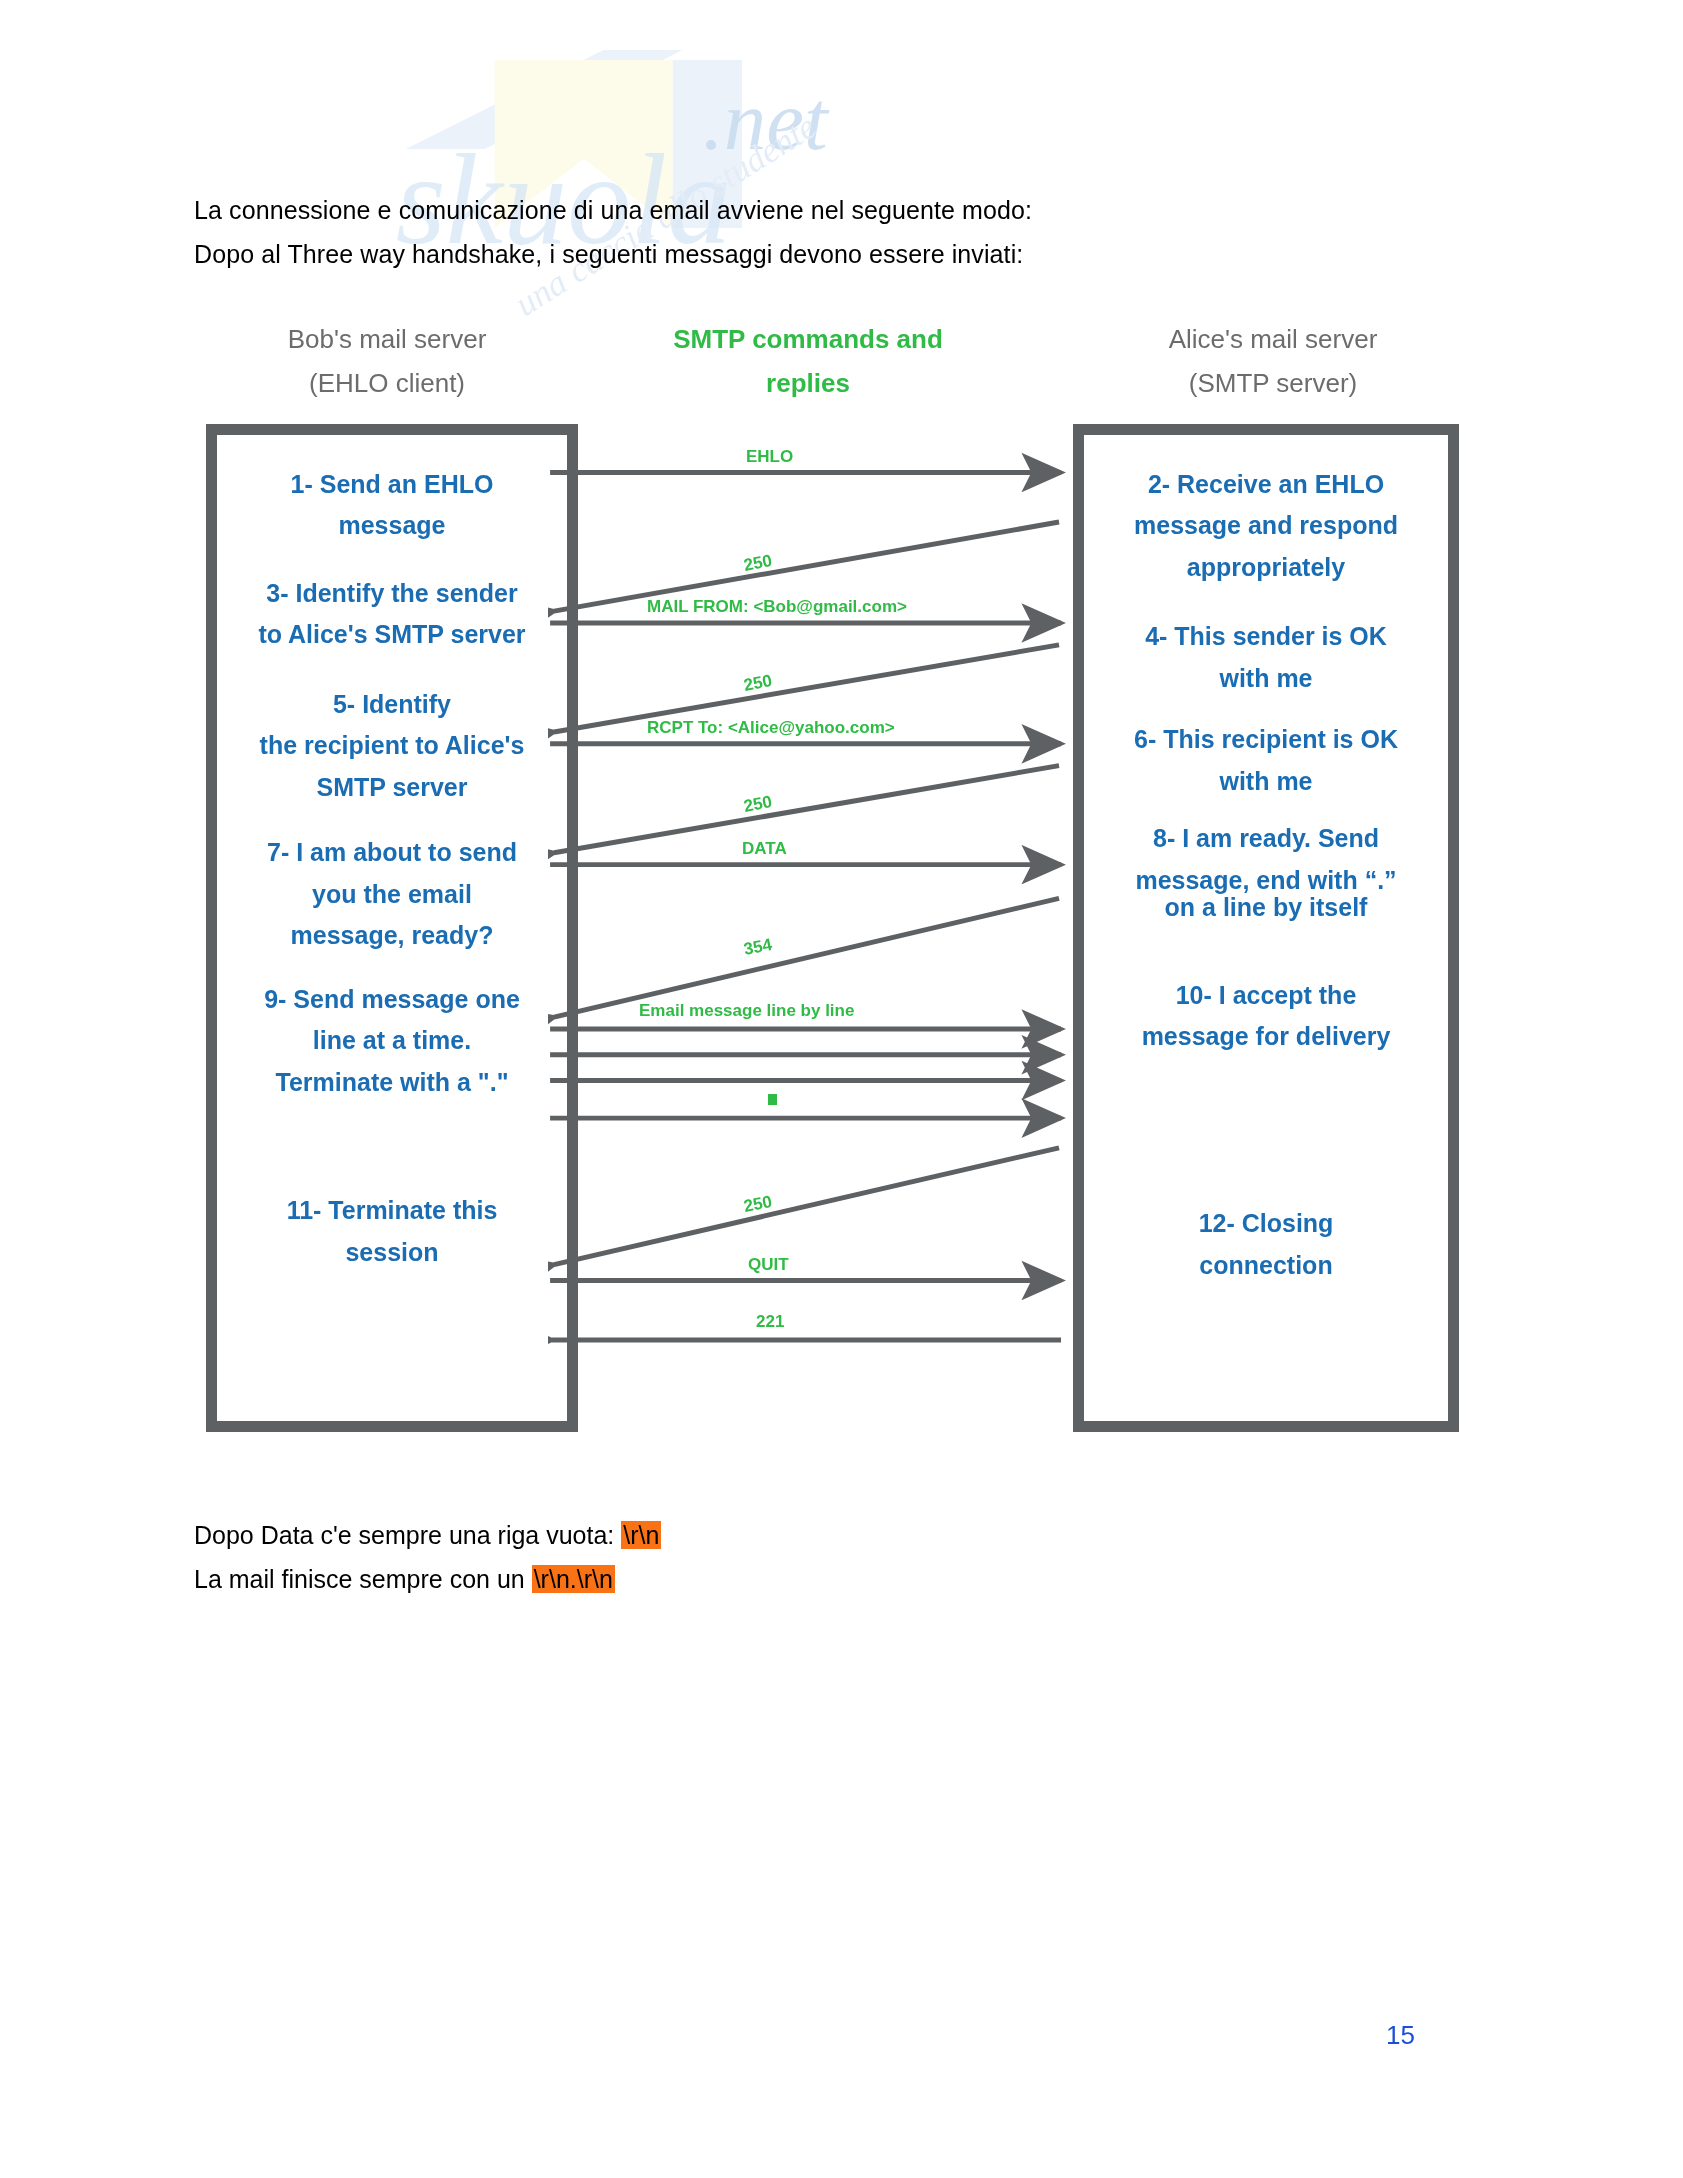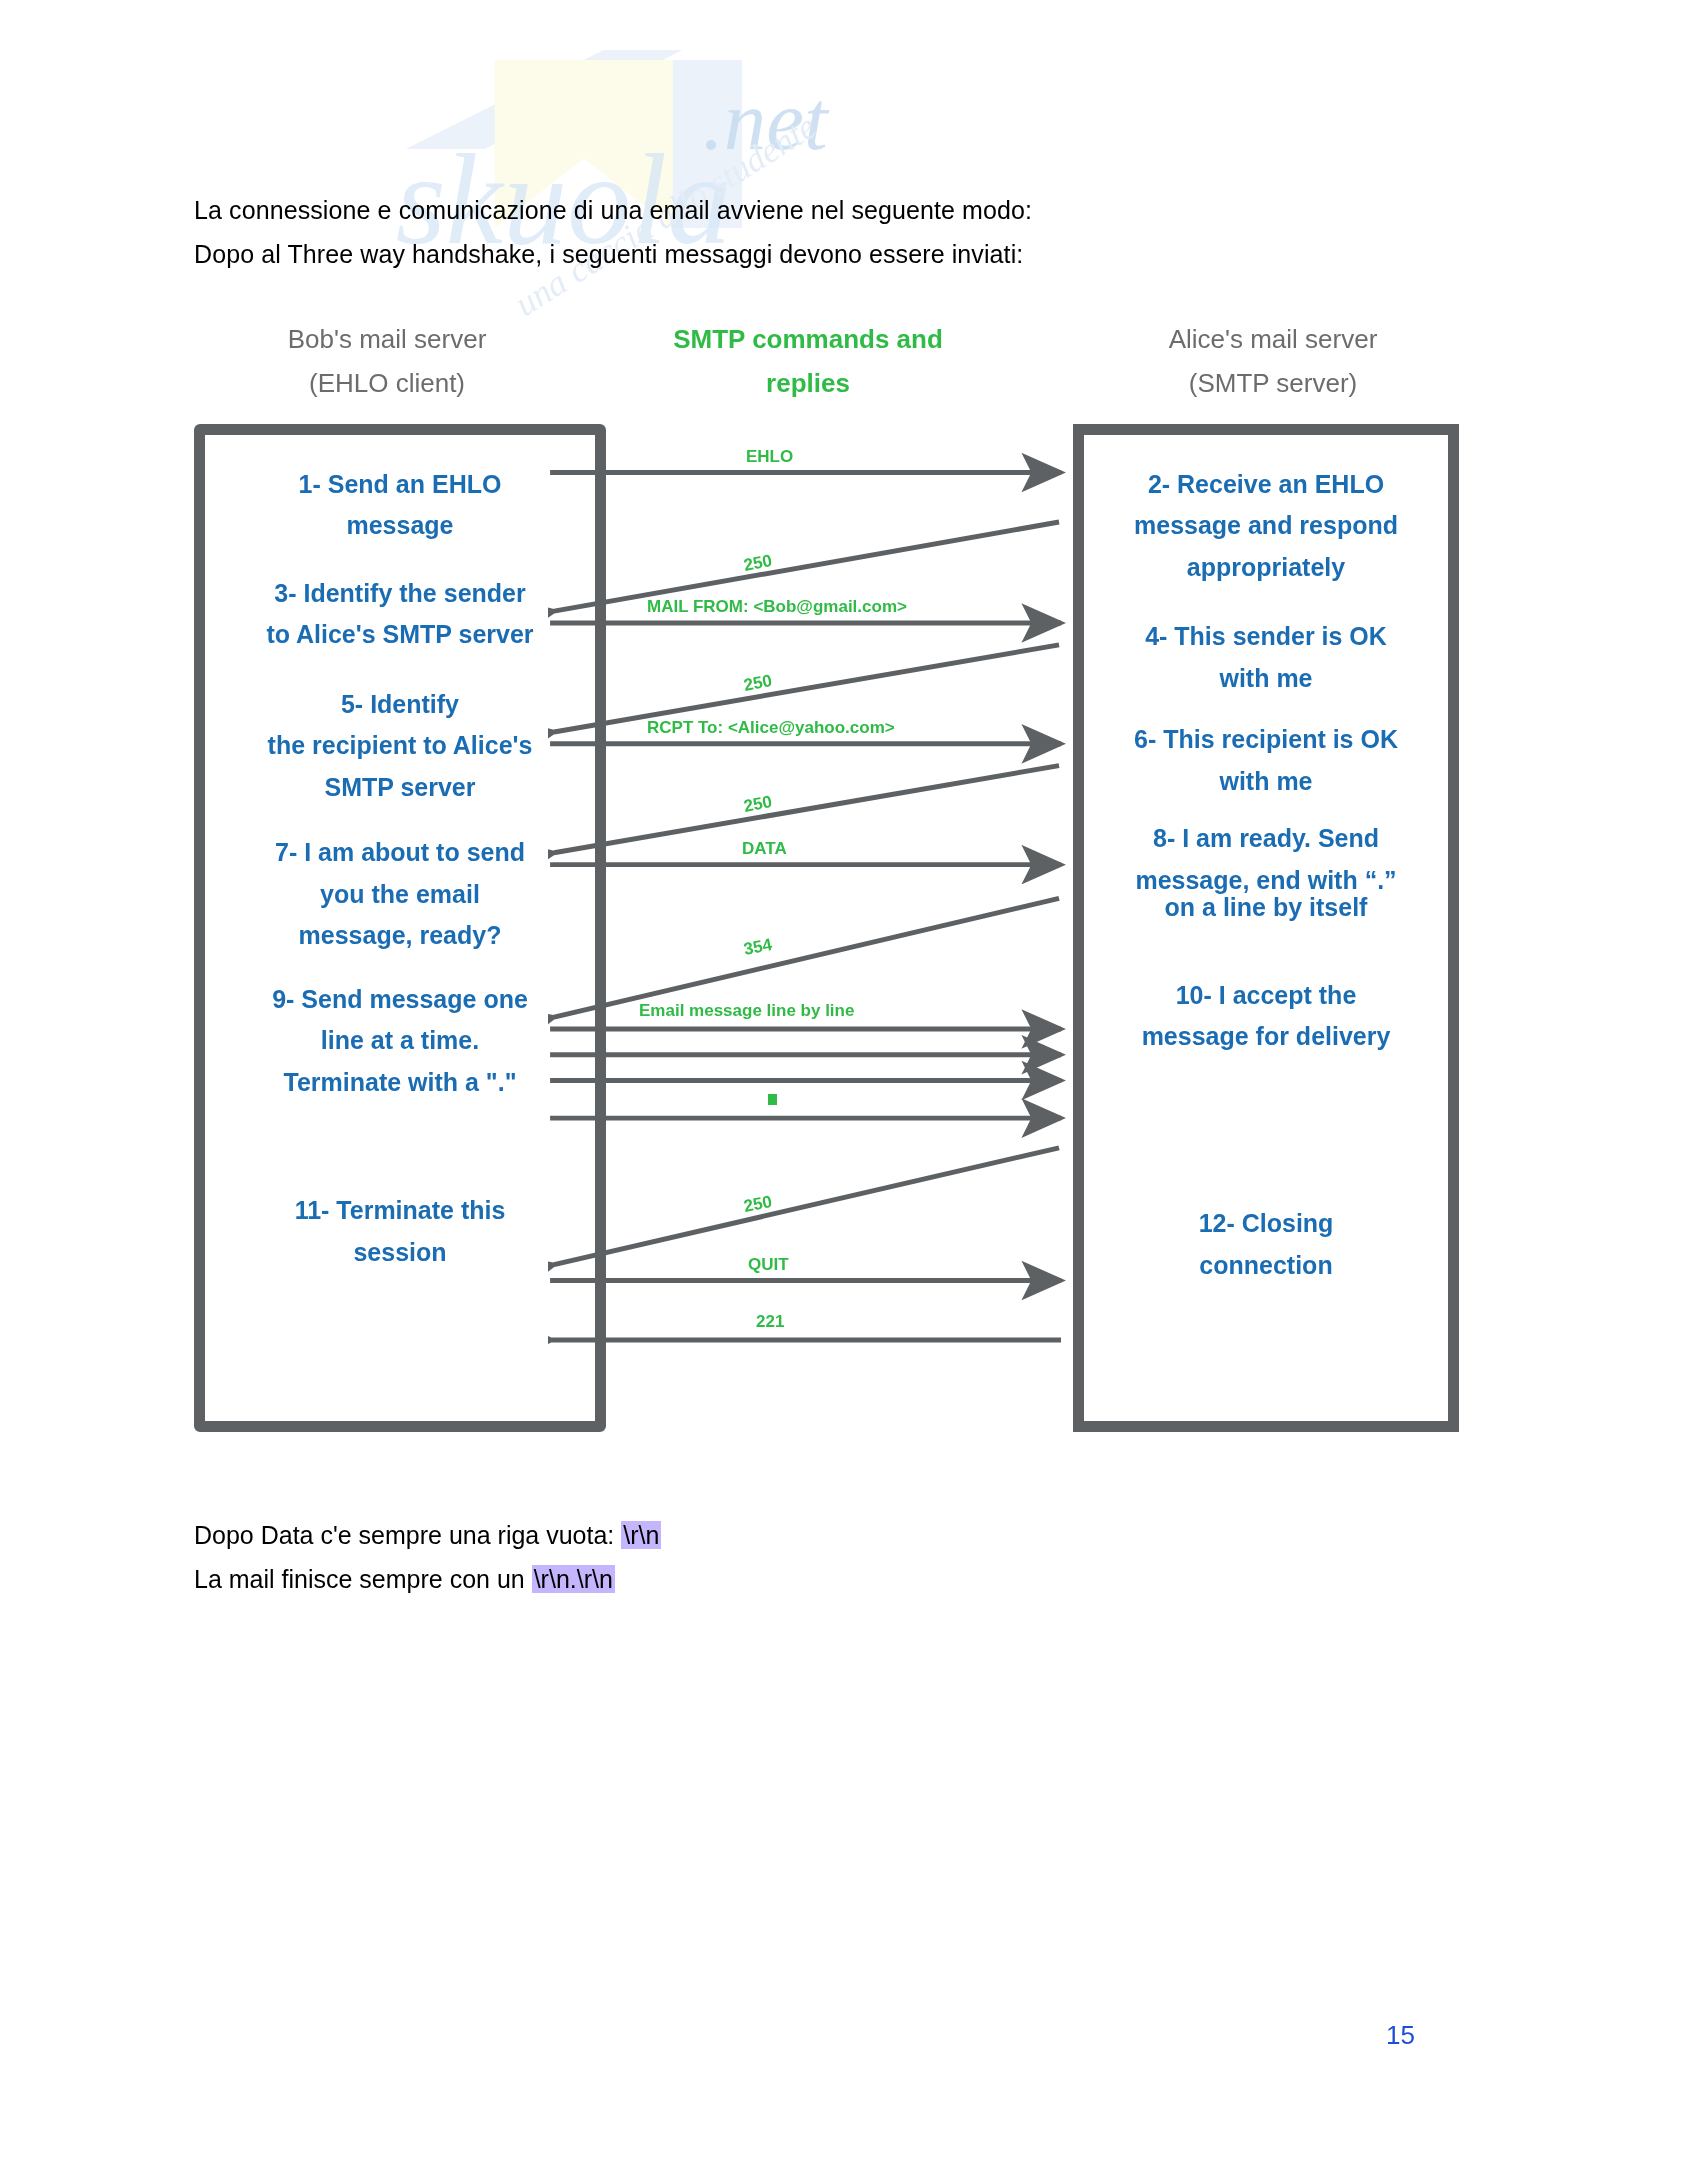--- a/index.html
+++ b/index.html
@@ -67,21 +67,21 @@
 
   
   .server-box {
     position: absolute;
     top: 127px;
     height: 1008px;
     border: 11px solid #5e6163;
     background: #ffffff;
     box-sizing: border-box;
   }
-  #box-left  { left: 0px;   width: 412px; border-radius: 6px; }
+  #box-left  { left: 12px;   width: 372px; }
   #box-right { left: 879px; width: 386px; }
 
   .steps {
     position: absolute;
     left: 0;
     top: 0;
     width: 100%;
     height: 100%;
   }
   .step {
@@ -134,21 +134,21 @@
     width: 1089px;
     z-index: 3;
   }
   #notes .line {
     font-size: 25px;
     line-height: 44px;
     color: #000000;
     white-space: nowrap;
   }
   .code {
-    background: #c4b5fd;
+    background: #f97316;
     padding: 0 2px;
   }
 
   
   #page-num {
     position: absolute;
     left: 1386px;
     top: 2020px;
     font-size: 26px;
     color: #1d4ed8;

